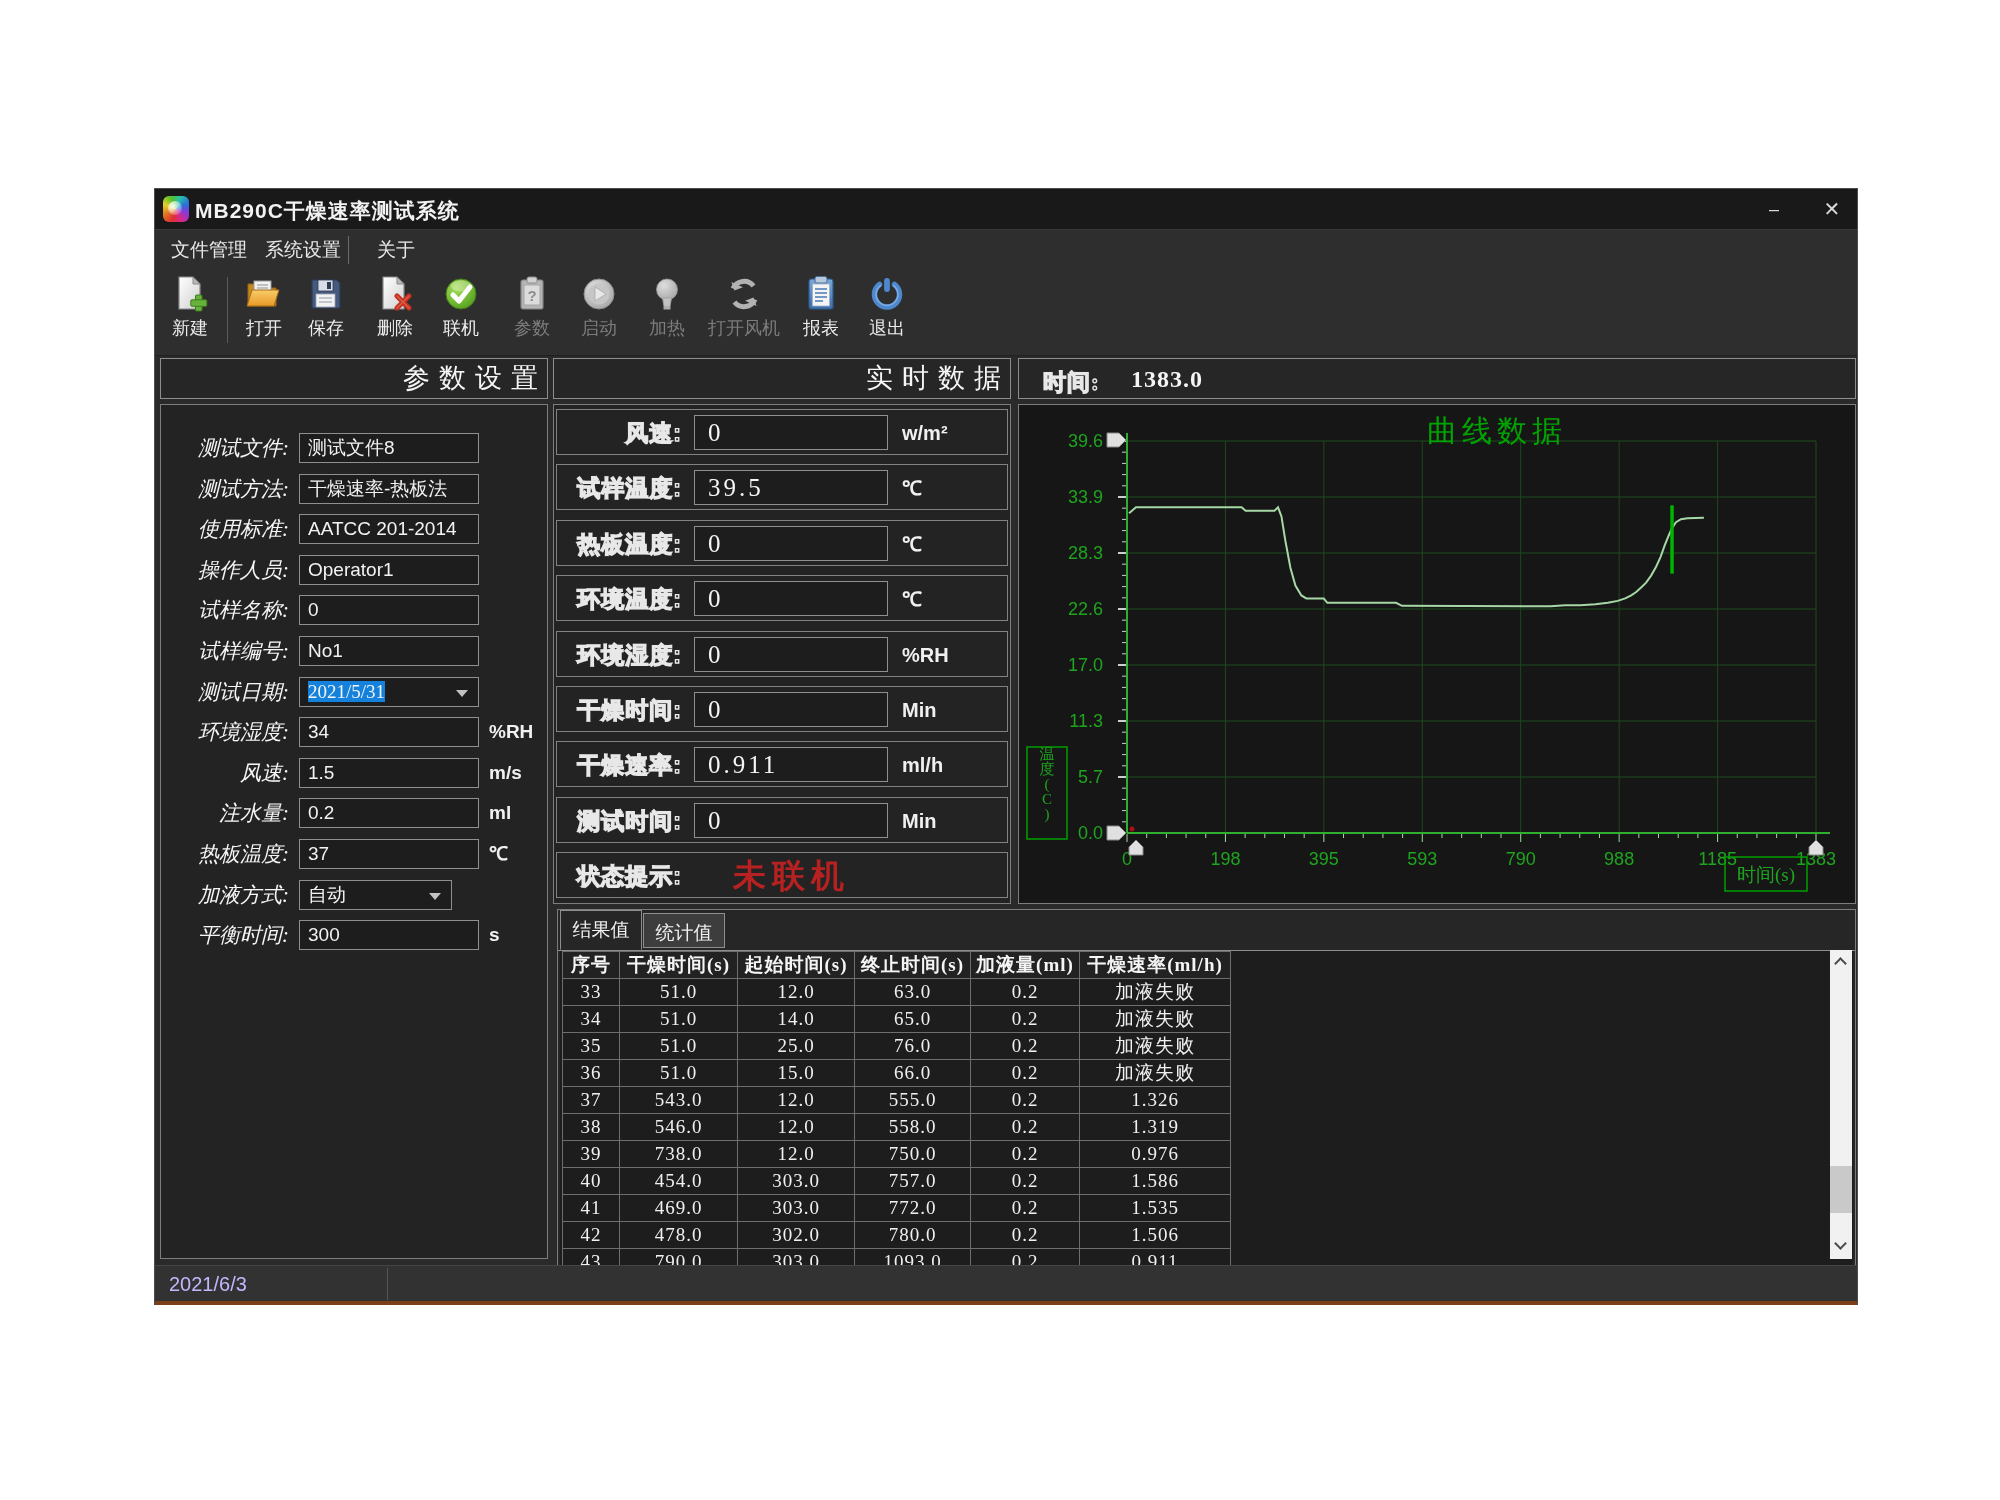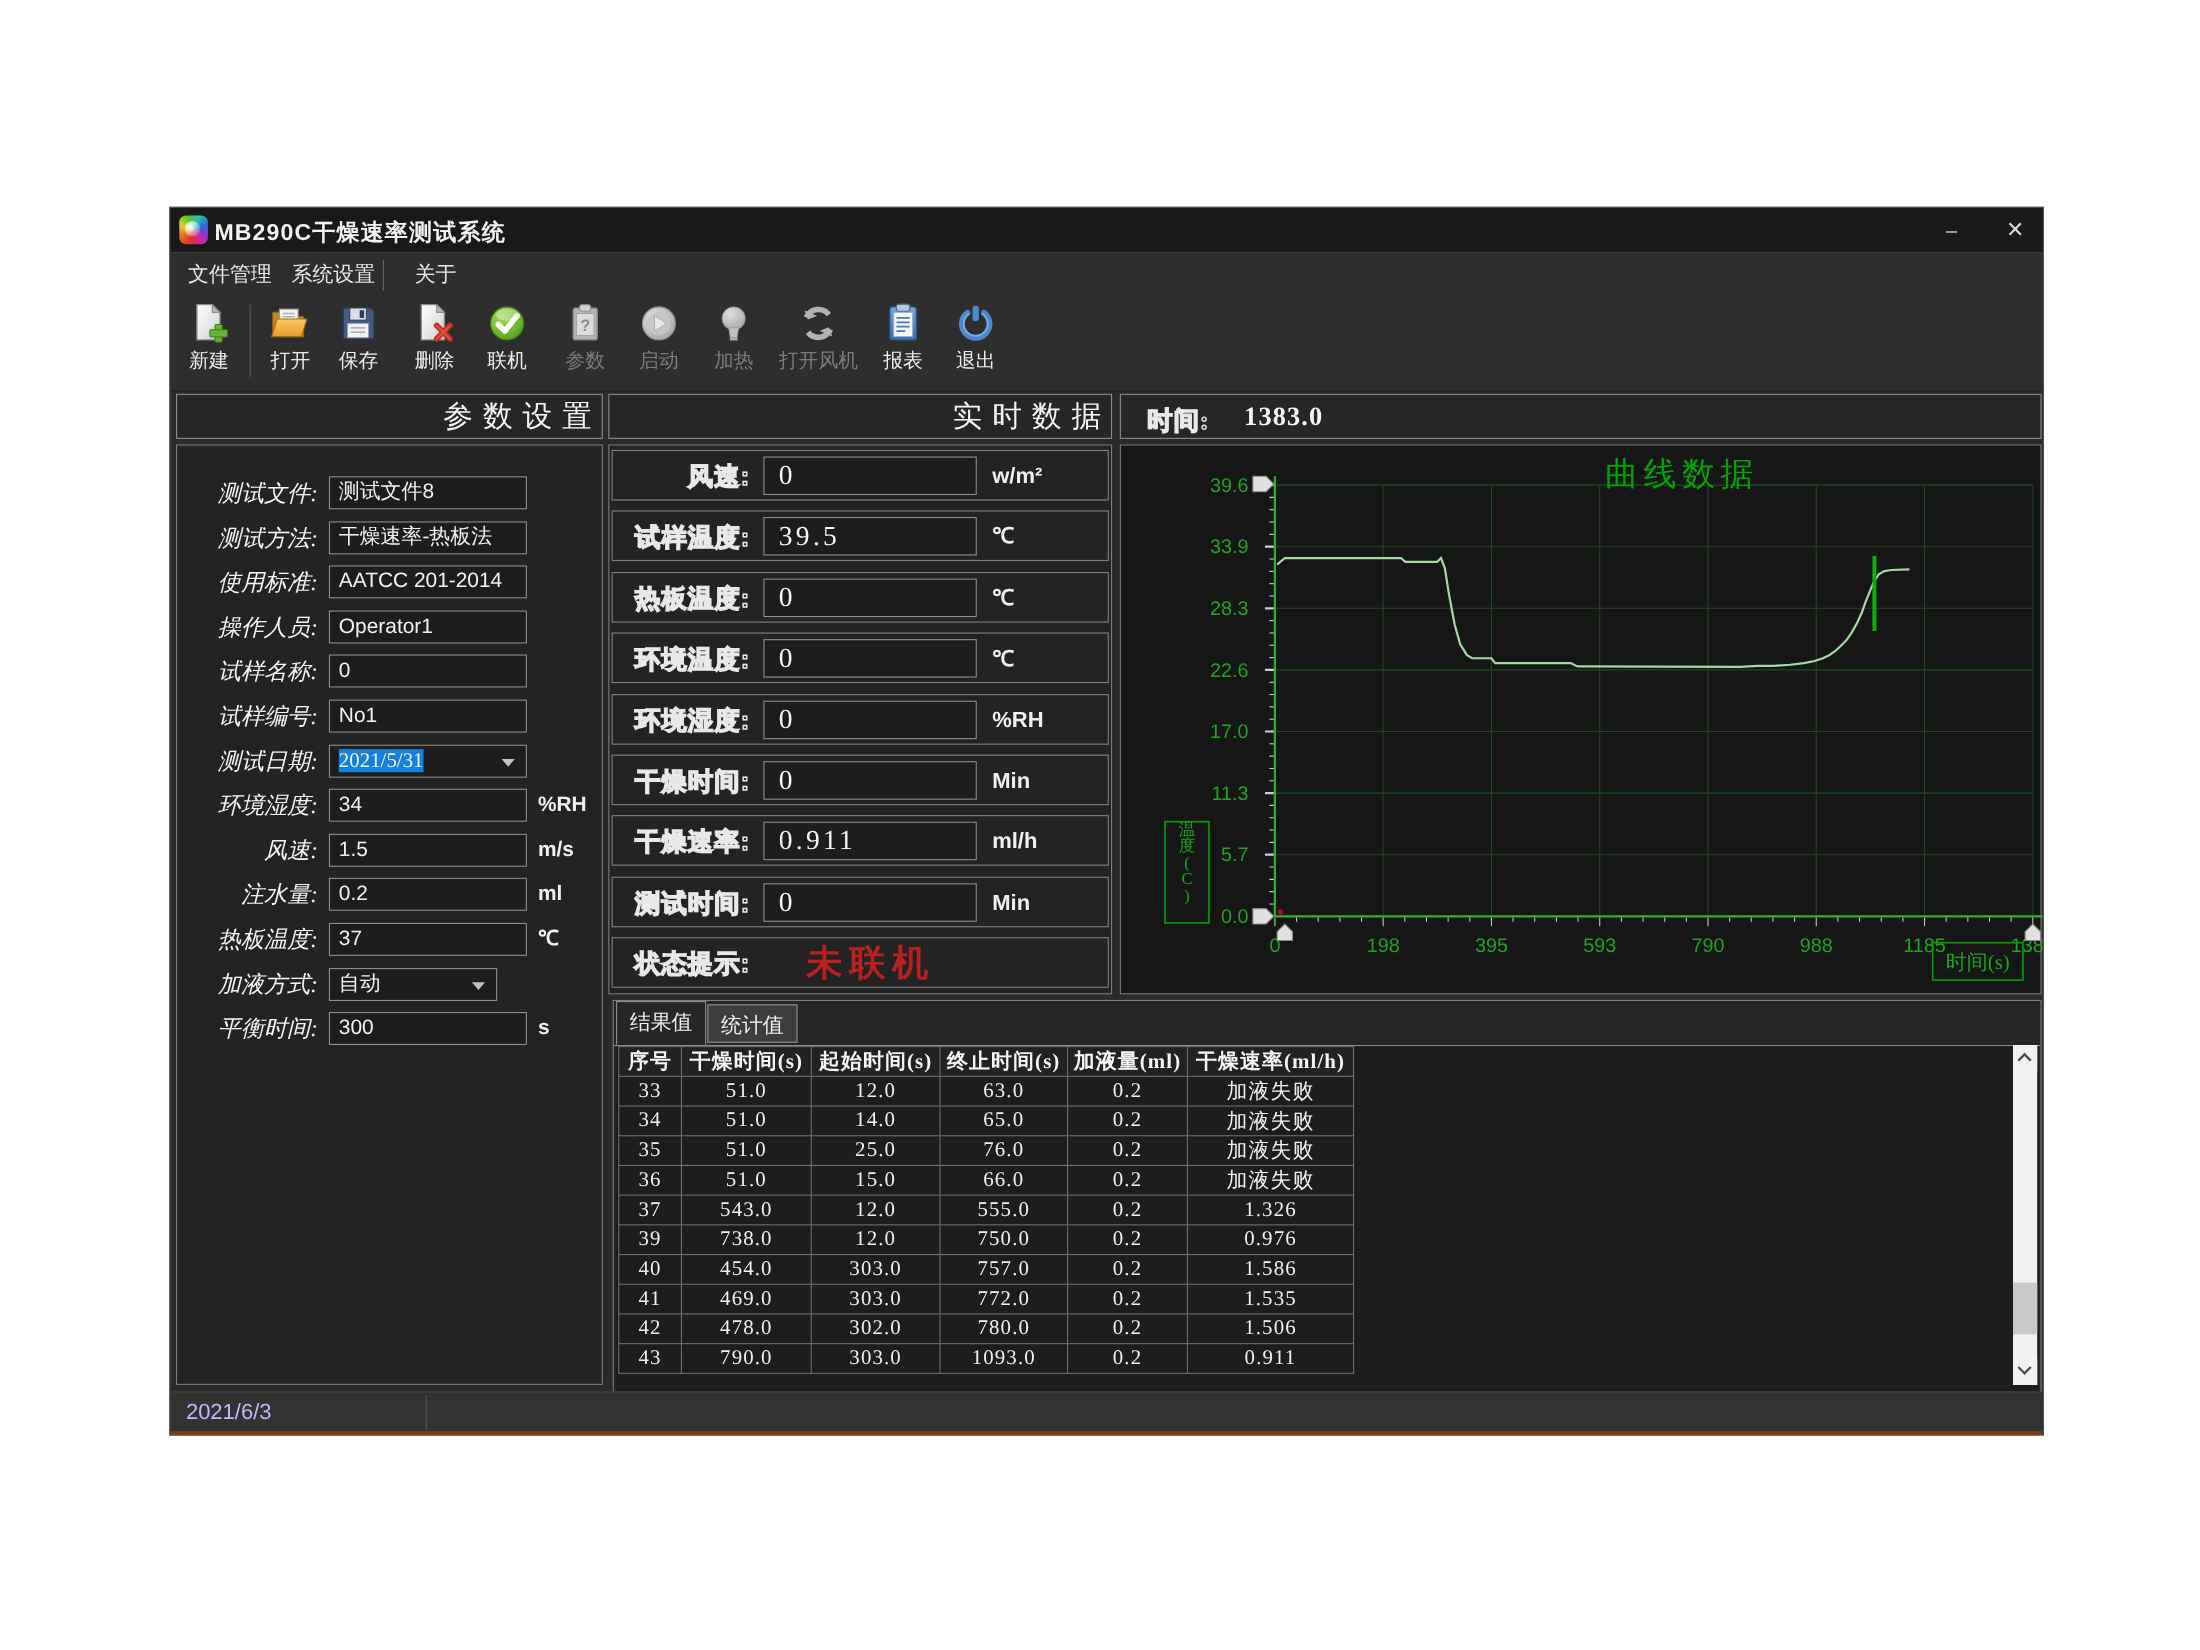--- a/index.html
+++ b/index.html
@@ -65,21 +65,21 @@
   .rt-unit { position:absolute; left:345px; top:7px; height:32px; line-height:32px; color:#f0f0f0;
     font-size:20px; font-weight:bold; }
   .rt-status-val { position:absolute; left:176px; top:7px; height:32px; line-height:32px; color:#b72121;
     font-size:33px; font-weight:bold; font-family:"Liberation Serif", serif; letter-spacing:6px; }
 
   
   #time-label { position:absolute; left:24px; top:4px; font-size:23px; font-weight:bold;
     color:#262626; -webkit-text-stroke:1.3px #e8e8e8; text-shadow:0 0 1px #9a9a9a; letter-spacing:1px; }
   #time-value { position:absolute; left:112px; top:1px; font-size:24px; color:#f5f5f5; font-weight:bold;
     letter-spacing:1px; }
-  #chart-panel { background:#161616;padding-left:32px; }
+  #chart-panel { background:#161616; }
 
   
   #table-panel { background:#262626; }
   .tab { position:absolute; top:0; height:38px; line-height:38px; text-align:center; font-size:19px;
     color:#f0f0f0; border:1px solid #8e8e8e; }
   .tab.active { background:#262626; border-bottom:1px solid #262626; height:40px; }
   .tab.inactive { background:#3d3d3d; top:3px; height:35px; }
   #tab-strip-line { position:absolute; left:0; top:40px; width:100%; height:1px; background:#8e8e8e; }
   #grid-area { position:absolute; left:2px; top:41px; right:2px; bottom:2px; background:#1d1d1d; overflow:hidden; }
   table#results { border-collapse:collapse; table-layout:fixed; margin-left:2px;
@@ -594,20 +594,28 @@
             </tr>
             <tr>
               <td>37</td>
               <td>543.0</td>
               <td>12.0</td>
               <td>555.0</td>
               <td>0.2</td>
               <td>1.326</td>
             </tr>
             <tr>
+              <td>38</td>
+              <td>546.0</td>
+              <td>12.0</td>
+              <td>558.0</td>
+              <td>0.2</td>
+              <td>1.319</td>
+            </tr>
+            <tr>
               <td>39</td>
               <td>738.0</td>
               <td>12.0</td>
               <td>750.0</td>
               <td>0.2</td>
               <td>0.976</td>
             </tr>
             <tr>
               <td>40</td>
               <td>454.0</td>

